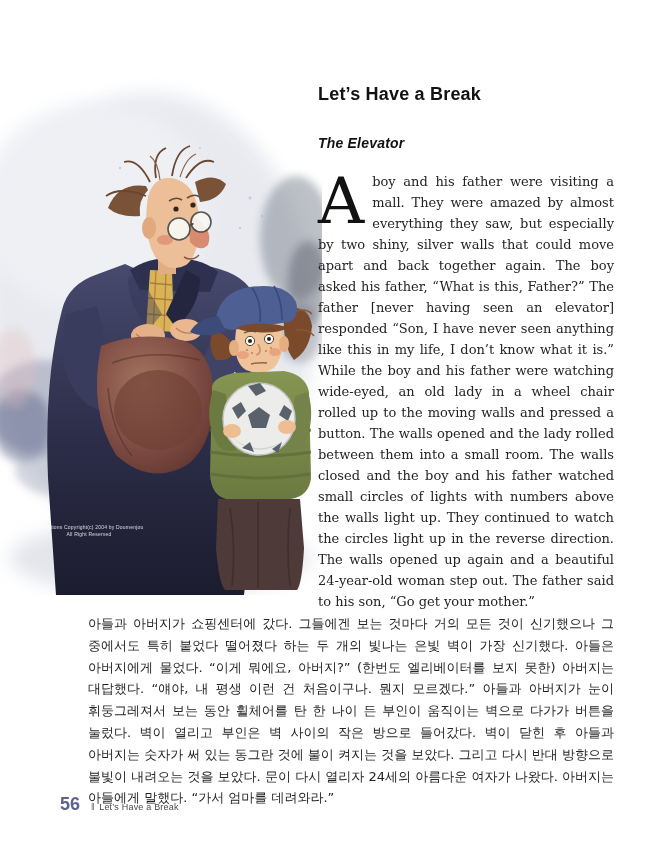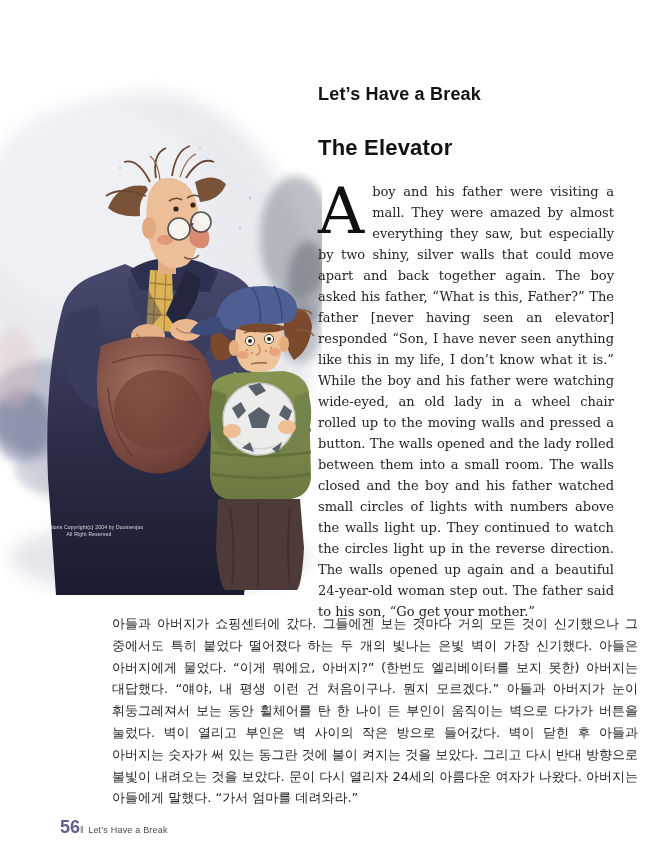--- a/index.html
+++ b/index.html
@@ -36,23 +36,24 @@
     position:absolute; left:318px; top:84px; width:296px;
   }
   .section-title {
     margin:0 0 30px 0;
     font-size:18px; font-weight:bold; color:#121212;
     font-family:"Liberation Sans", sans-serif;
     letter-spacing:.2px;
   }
   .story-title {
     margin:0 0 20px 0;
-    font-size:22px; font-weight:bold; color:#121212;
+    font-size:14px; font-weight:bold; color:#121212;
     font-family:"Liberation Sans", sans-serif;
     letter-spacing:.2px;
+    font-style:italic;
   }
   .story-text {
     margin:0;
     font-family:"DejaVu Serif", serif;
     font-size:13px; line-height:21px;
     text-align:justify;
     color:#242424;
   }
   .dropcap {
     float:left;
@@ -63,27 +64,26 @@
   }
 
   
   .korean {
     position:absolute; left:88px; top:600px; width:526px;
     font-family:"DejaVu Sans", sans-serif;
     font-size:13px; line-height:21.8px;
     text-align:justify;
     color:#242424;
     word-break:keep-all;
-    margin-left:24px;
   }
 
   
   .footer {
-    position:absolute; left:60px; top:817px;
-    display:flex; align-items:baseline; 
+    position:absolute; left:60px; top:794px;
+    display:flex; align-items:baseline; gap:11px;
   }
   .page-num {
     font-size:18px; font-weight:bold;
     color:#5d6090;
   }
   .footer-sep { font-size:9px; color:#6a6a7a; }
   .footer-label { font-size:9px; color:#4a4a4a; letter-spacing:.2px; }
 </style>
 </head>
 <body>

